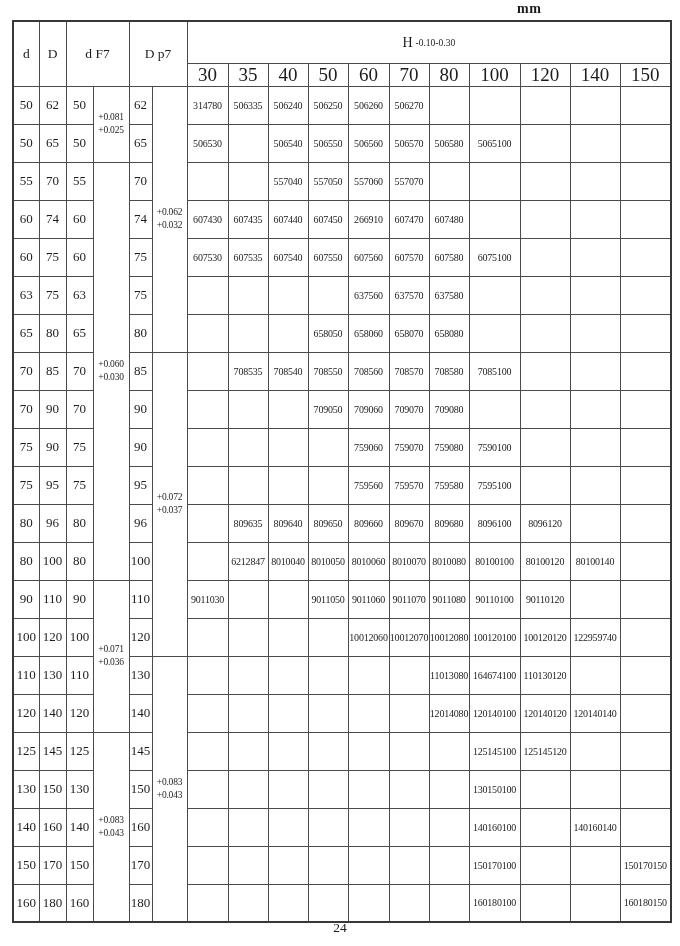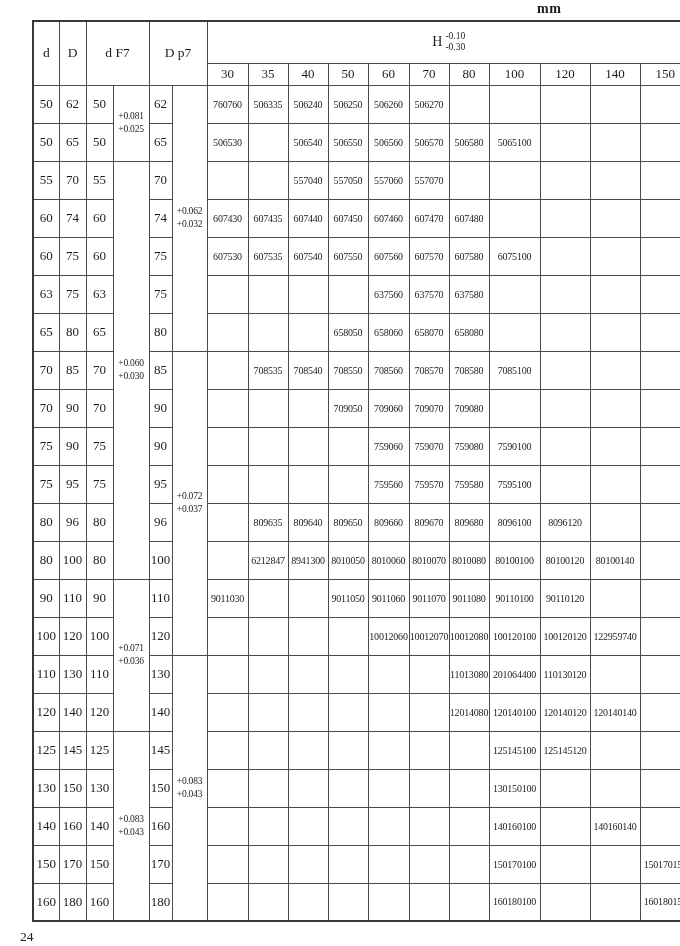--- a/index.html
+++ b/index.html
@@ -4,21 +4,21 @@
 <style>
   html, body { margin: 0; padding: 0; }
   body {
     width: 680px; height: 946px;
     background: #ffffff;
     font-family: "Liberation Serif", serif;
     color: #1c1c1c;
     position: relative;
     overflow: hidden;
   }
-  .page { position: absolute; inset: 0; margin-left: 20px; }
+  .page { position: absolute; inset: 0; }
   .mm-label {
     position: absolute; top: 1px; left: 517px;
     font-size: 14px; font-weight: bold; letter-spacing: 0.5px;
   }
   table.dim-table {
     position: absolute; left: 12px; top: 20px;
     width: 660px;
     border-collapse: collapse;
     table-layout: fixed;
     border: 2px solid #383838;
@@ -29,36 +29,36 @@
     vertical-align: middle;
     padding: 0;
     overflow: hidden;
     white-space: nowrap;
     font-weight: normal;
   }
   thead tr.hdr-main { height: 42px; }
   thead tr.hdr-widths { height: 22px; }
   tbody tr { height: 38px; }
   th.left-hdr { font-size: 13.5px; }
-  th.width-col { font-size: 13px; }
+  th.width-col { font-size: 19px; }
   td.dim { font-size: 13px; }
   td.val { font-size: 10px; letter-spacing: -0.2px; }
   td.tol { font-size: 9.5px; line-height: 1.35; letter-spacing: -0.2px; }
   .h-header-wrap {
     display: inline-flex; align-items: center; justify-content: center;
   }
   .h-sym { font-size: 14px; }
   .h-stack {
-    display: inline-flex; flex-direction: column;
+    display: inline-flex; flex-direction: row;
     font-size: 9.5px; line-height: 1.15;
     margin-left: 3px; text-align: center;
   }
   .page-number {
-    position: absolute; bottom: 1px; left: 0; right: 0;
-    font-size: 13.5px;
+    position: absolute; bottom: 10px; left: 0; right: 0;
+    text-align: center; font-size: 13.5px;
   }
 </style>
 </head>
 <body>
 
 <div class="page">
   <div class="mm-label">mm</div>
 
   <table class="dim-table">
     <colgroup>
@@ -117,21 +117,21 @@
           <td class="dim">50</td>
           <td class="tol" rowspan="2">
             <div>+0.081</div>
             <div>+0.025</div>
           </td>
           <td class="dim">62</td>
           <td class="tol" rowspan="7">
             <div>+0.062</div>
             <div>+0.032</div>
           </td>
-          <td class="val">760760</td>
+          <td class="val">314780</td>
           <td class="val">506335</td>
           <td class="val">506240</td>
           <td class="val">506250</td>
           <td class="val">506260</td>
           <td class="val">506270</td>
           <td class="val"></td>
           <td class="val"></td>
           <td class="val"></td>
           <td class="val"></td>
           <td class="val"></td>
@@ -176,21 +176,21 @@
         </tr>
         <tr>
           <td class="dim">60</td>
           <td class="dim">74</td>
           <td class="dim">60</td>
           <td class="dim">74</td>
           <td class="val">607430</td>
           <td class="val">607435</td>
           <td class="val">607440</td>
           <td class="val">607450</td>
-          <td class="val">607460</td>
+          <td class="val">266910</td>
           <td class="val">607470</td>
           <td class="val">607480</td>
           <td class="val"></td>
           <td class="val"></td>
           <td class="val"></td>
           <td class="val"></td>
         </tr>
         <tr>
           <td class="dim">60</td>
           <td class="dim">75</td>
@@ -331,21 +331,21 @@
           <td class="val"></td>
           <td class="val"></td>
         </tr>
         <tr>
           <td class="dim">80</td>
           <td class="dim">100</td>
           <td class="dim">80</td>
           <td class="dim">100</td>
           <td class="val"></td>
           <td class="val">6212847</td>
-          <td class="val">8941300</td>
+          <td class="val">8010040</td>
           <td class="val">8010050</td>
           <td class="val">8010060</td>
           <td class="val">8010070</td>
           <td class="val">8010080</td>
           <td class="val">80100100</td>
           <td class="val">80100120</td>
           <td class="val">80100140</td>
           <td class="val"></td>
         </tr>
         <tr>
@@ -395,21 +395,21 @@
             <div>+0.083</div>
             <div>+0.043</div>
           </td>
           <td class="val"></td>
           <td class="val"></td>
           <td class="val"></td>
           <td class="val"></td>
           <td class="val"></td>
           <td class="val"></td>
           <td class="val">11013080</td>
-          <td class="val">201064400</td>
+          <td class="val">164674100</td>
           <td class="val">110130120</td>
           <td class="val"></td>
           <td class="val"></td>
         </tr>
         <tr>
           <td class="dim">120</td>
           <td class="dim">140</td>
           <td class="dim">120</td>
           <td class="dim">140</td>
           <td class="val"></td>

